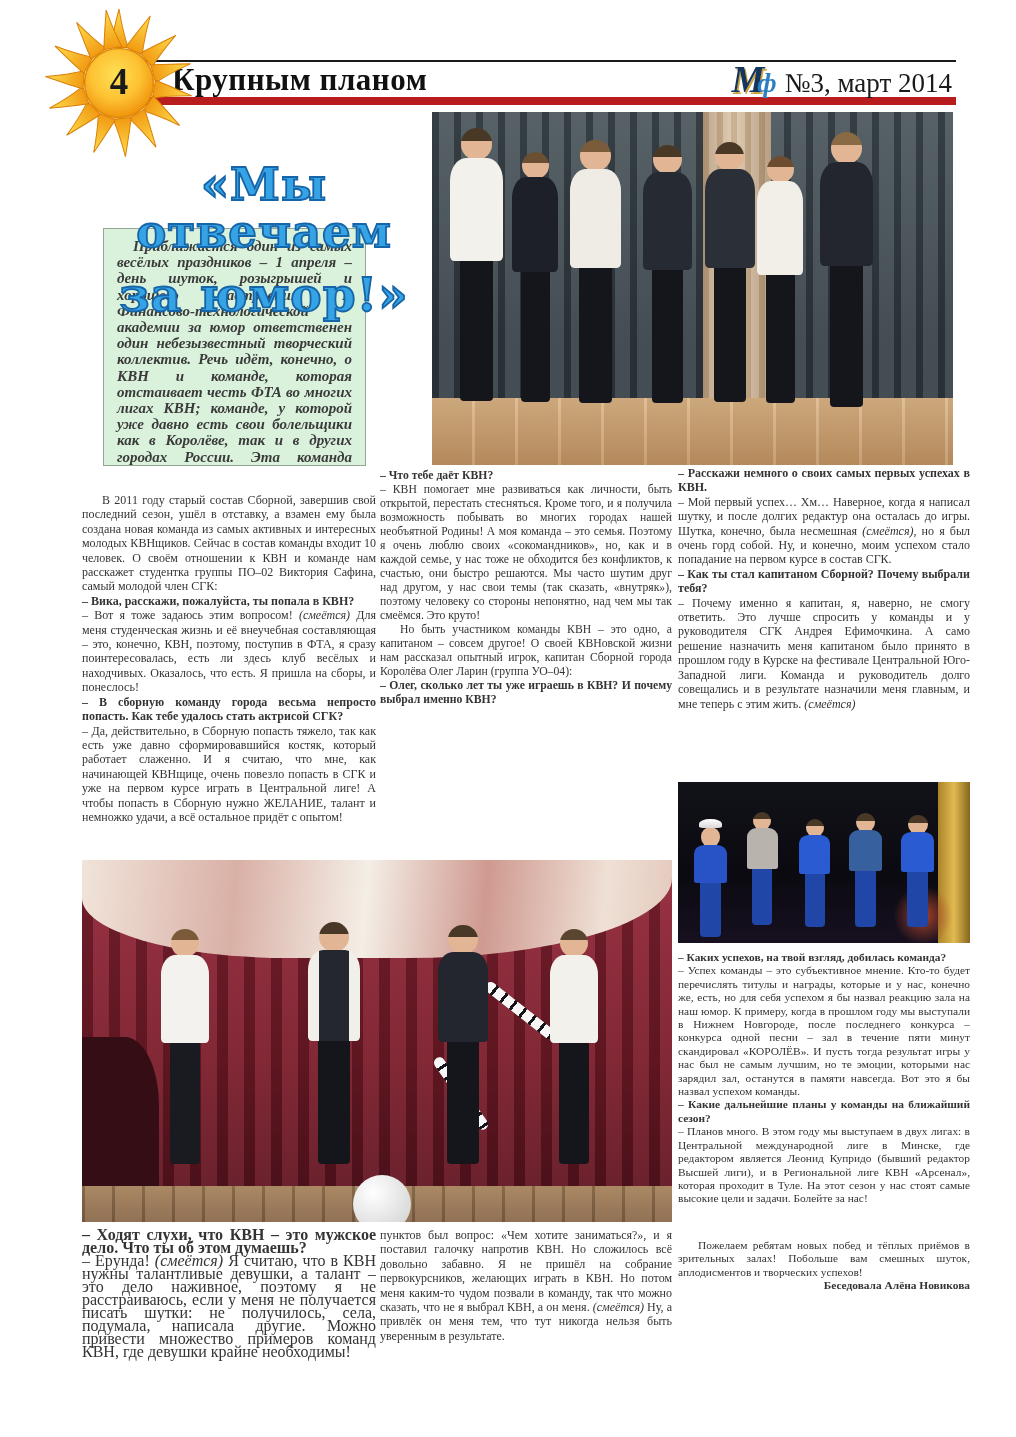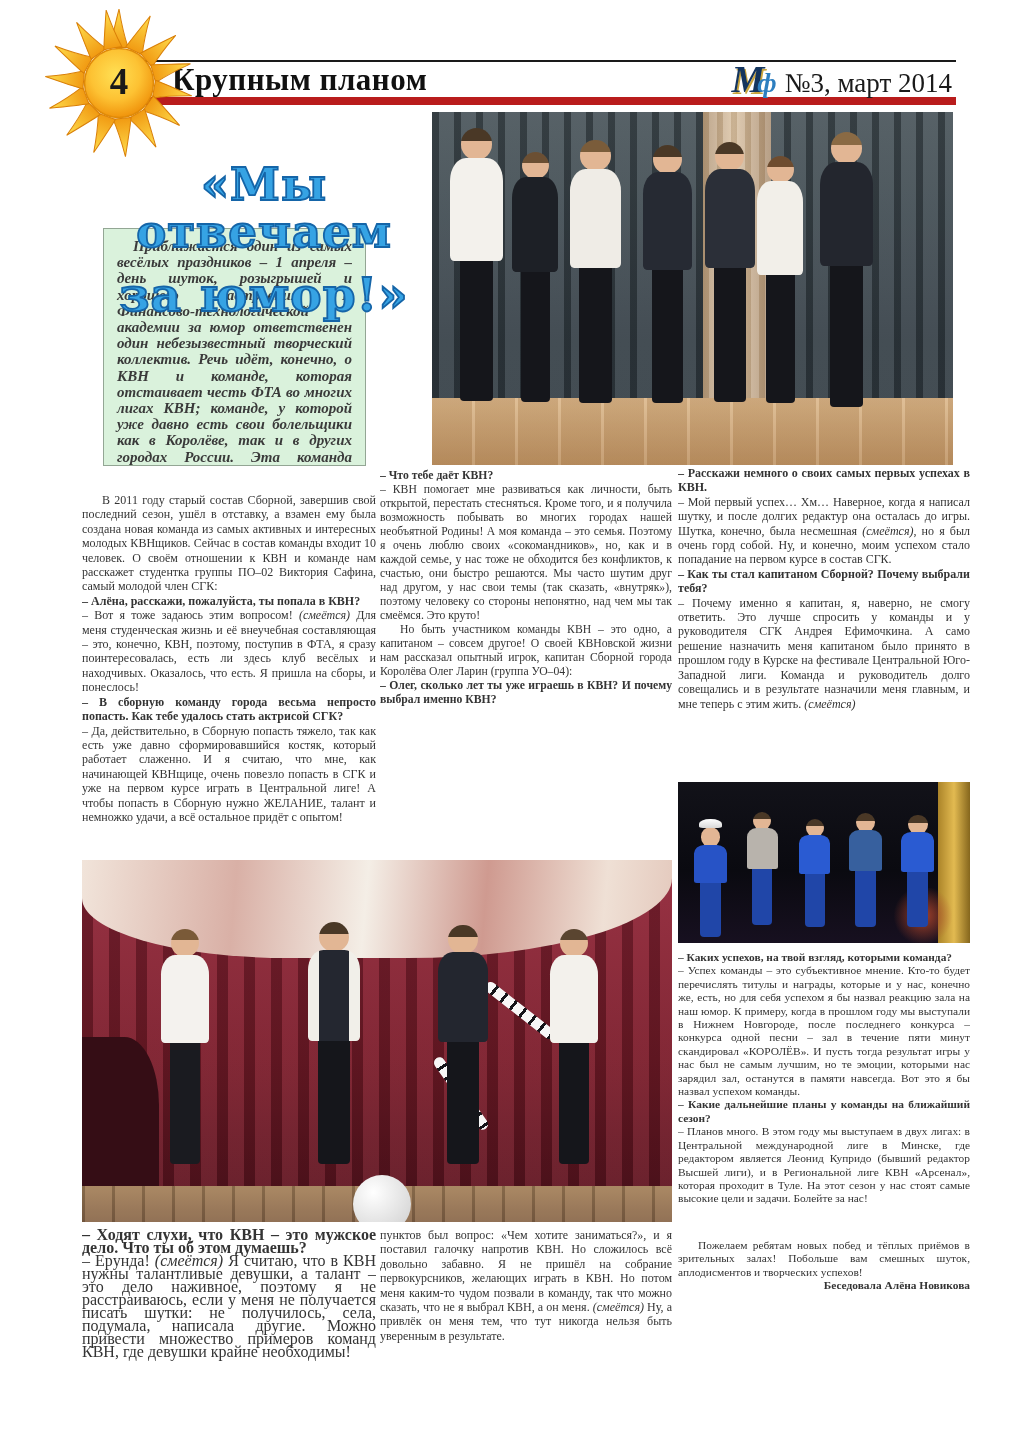--- a/index.html
+++ b/index.html
@@ -191,21 +191,21 @@
       </div>
       <div class="fig" style="left: 74%; bottom: 5%; width: 58px; height: 315px;">
         <div class="f-head" style="background:linear-gradient(#8a6a44 0 40%,#e2b694 40%)"></div>
         <div class="f-body" style="background:#23262e"></div>
         <div class="f-legs" style="background:#15161b"></div>
       </div>
     </div>
 
   <div class="textcol c1">
       <p class="para ind">В 2011 году старый состав Сборной, завершив свой последний сезон, ушёл в отставку, а взамен ему была создана новая команда из самых активных и интересных молодых КВНщиков. Сейчас в состав команды входит 10 человек. О своём отношении к КВН и команде нам расскажет студентка группы ПО–02 Виктория Сафина, самый молодой член СГК:</p>
-      <p class="para b">– Алёна, расскажи, пожалуйста, ты попала в КВН?</p>
+      <p class="para b">– Вика, расскажи, пожалуйста, ты попала в КВН?</p>
       <p class="para">– Вот я тоже задаюсь этим вопросом! <i>(смеётся)</i> Для меня студенческая жизнь и её внеучебная составляющая – это, конечно, КВН, поэтому, поступив в ФТА, я сразу поинтересовалась, есть ли здесь клуб весёлых и находчивых. Оказалось, что есть. Я пришла на сборы, и понеслось!</p>
       <p class="para b">– В сборную команду города весьма непросто попасть. Как тебе удалось стать актрисой СГК?</p>
       <p class="para">– Да, действительно, в Сборную попасть тяжело, так как есть уже давно сформировавшийся костяк, который работает слаженно. И я считаю, что мне, как начинающей КВНщице, очень повезло попасть в СГК и уже на первом курсе играть в Центральной лиге! А чтобы попасть в Сборную нужно ЖЕЛАНИЕ, талант и немножко удачи, а всё остальное придёт с опытом!</p>
     </div>
   <div class="textcol c2">
       <p class="para b">– Что тебе даёт КВН?</p>
       <p class="para">– КВН помогает мне развиваться как личности, быть открытой, перестать стесняться. Кроме того, и я получила возможность побывать во многих городах нашей необъятной Родины! А моя команда – это семья. Поэтому я очень люблю своих «сокомандников», но, как и в каждой семье, у нас тоже не обходится без конфликтов, к счастью, они быстро решаются. Мы часто шутим друг над другом, у нас свои темы (так сказать, «внутряк»), поэтому человеку со стороны непонятно, над чем мы так смеёмся. Это круто!</p>
       <p class="para ind gap">Но быть участником команды КВН – это одно, а капитаном – совсем другое! О своей КВНовской жизни нам рассказал опытный игрок, капитан Сборной города Королёва Олег Ларин (группа УО–04):</p>
       <p class="para b gap">– Олег, сколько лет ты уже играешь в КВН? И почему выбрал именно КВН?</p>
     </div>
@@ -241,21 +241,21 @@
         <div class="f-legs" style="background:#2046a8"></div>
       </div>
       <div class="fig" style="left: 76%; bottom: 4%; width: 36px; height: 122px;">
         <div class="f-head" style="background:linear-gradient(#4a3826 0 40%,#e2b694 40%)"></div>
         <div class="f-body" style="background:#2a5bd2"></div>
         <div class="f-legs" style="background:#2046a8"></div>
       </div>
     </div>
 
   <div class="textcol c3b">
-      <p class="para b">– Каких успехов, на твой взгляд, которыми команда?</p>
+      <p class="para b">– Каких успехов, на твой взгляд, добилась команда?</p>
       <p class="para">– Успех команды – это субъективное мнение. Кто-то будет перечислять титулы и награды, которые и у нас, конечно же, есть, но для себя успехом я бы назвал реакцию зала на наш юмор. К примеру, когда в прошлом году мы выступали в Нижнем Новгороде, после последнего конкурса – конкурса одной песни – зал в течение пяти минут скандировал «КОРОЛЁВ». И пусть тогда результат игры у нас был не самым лучшим, но те эмоции, которыми нас зарядил зал, останутся в памяти навсегда. Вот это я бы назвал успехом команды.</p>
       <p class="para b">– Какие дальнейшие планы у команды на ближайший сезон?</p>
       <p class="para">– Планов много. В этом году мы выступаем в двух лигах: в Центральной международной лиге в Минске, где редактором является Леонид Купридо (бывший редактор Высшей лиги), и в Региональной лиге КВН «Арсенал», которая проходит в Туле. На этот сезон у  нас стоят самые высокие цели и задачи. Болейте за нас!</p>
       <p class="para ind gap2">Пожелаем ребятам новых побед и тёплых приёмов в зрительных залах! Побольше вам смешных шуток, аплодисментов и творческих успехов!</p>
       <p class="para b right gap">Беседовала Алёна Новикова</p>
     </div>
 
   <div class="photo photo-big" id="photoBig">
     <div class="pb-drape"></div>
     <div class="pb-dark"></div>

